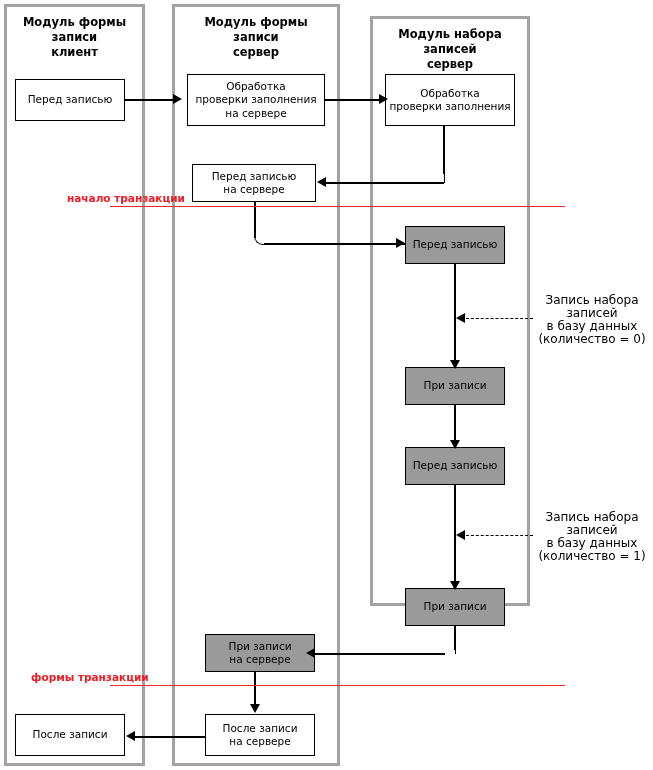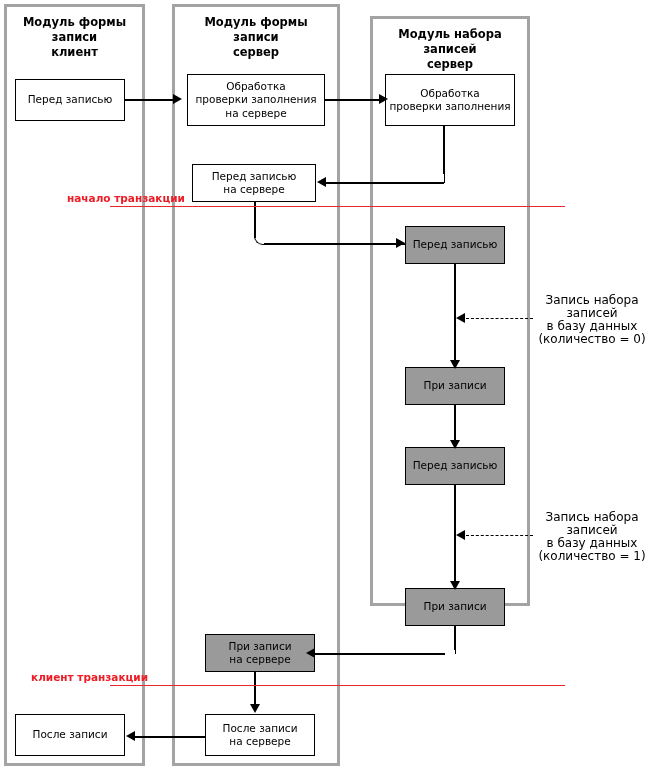--- a/index.html
+++ b/index.html
@@ -239,21 +239,21 @@
   </div>
 
   <div class="node" style="left:15px; top:714px; width:110px; height:42px;">
     <span>После записи</span>
   </div>
 
   <div class="txn-line" style="left:110px; top:206px; width:455px;"></div>
   <div class="txn-label" style="left:31px; top:192px;margin-left:36px;">начало транзакции</div>
 
   <div class="txn-line" style="left:110px; top:685px; width:455px;"></div>
-  <div class="txn-label" style="left:31px; top:671px;">клиент транзакции</div>
+  <div class="txn-label" style="left:31px; top:671px;">формы транзакции</div>
 
   <div class="annotation" style="left:533px; top:294px; width:118px;">Запись набора
 записей
 в базу данных
 (количество = 0)</div>
 
   <div class="annotation" style="left:533px; top:511px; width:118px;">Запись набора
 записей
 в базу данных
 (количество = 1)</div>

